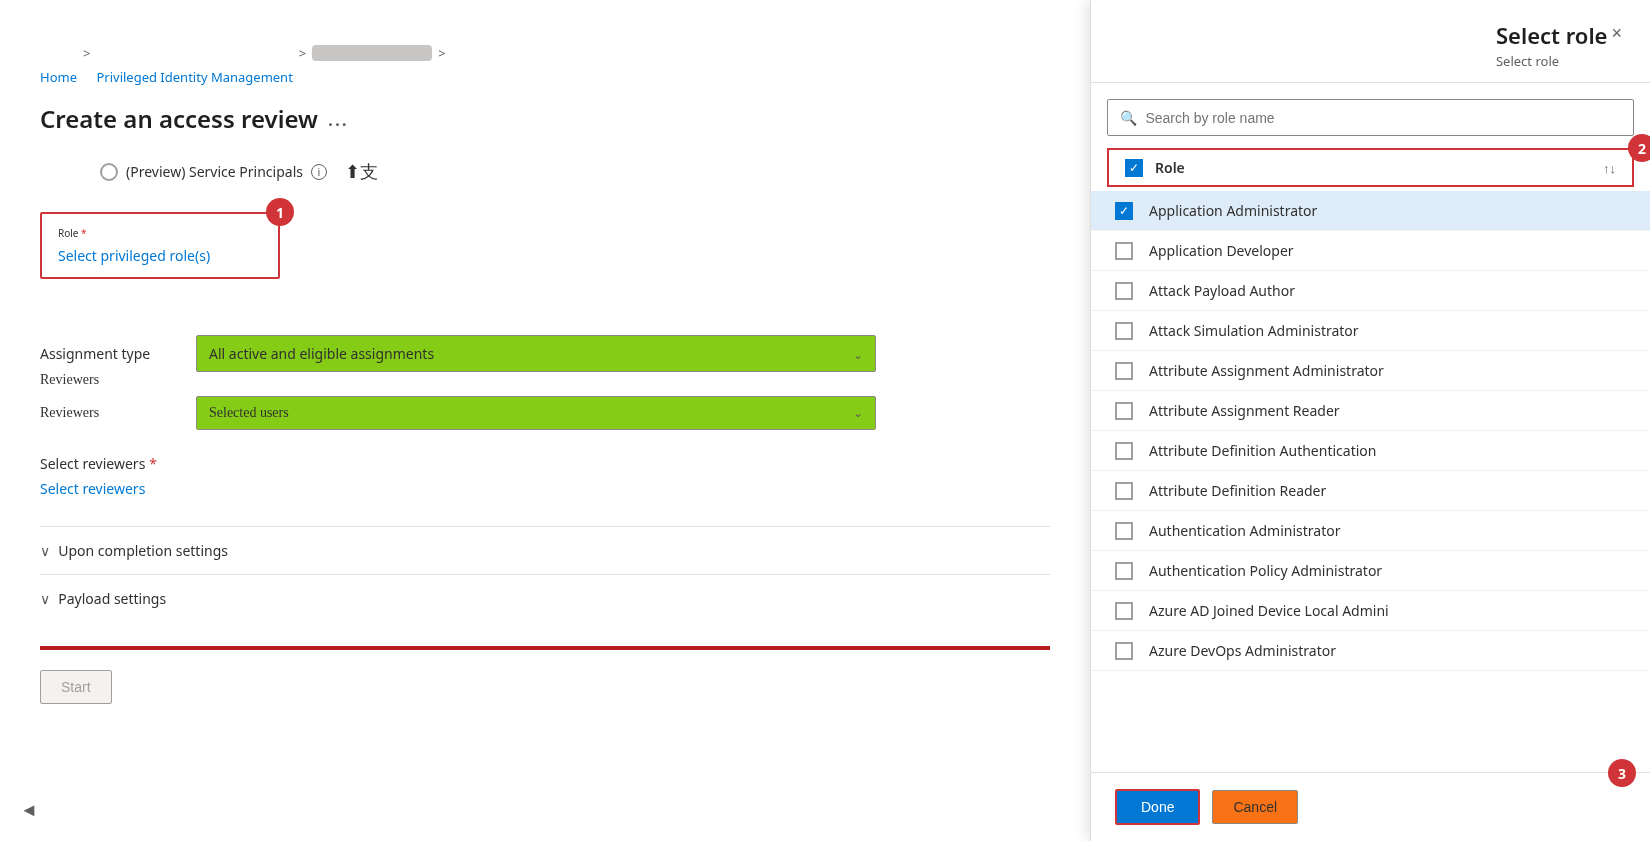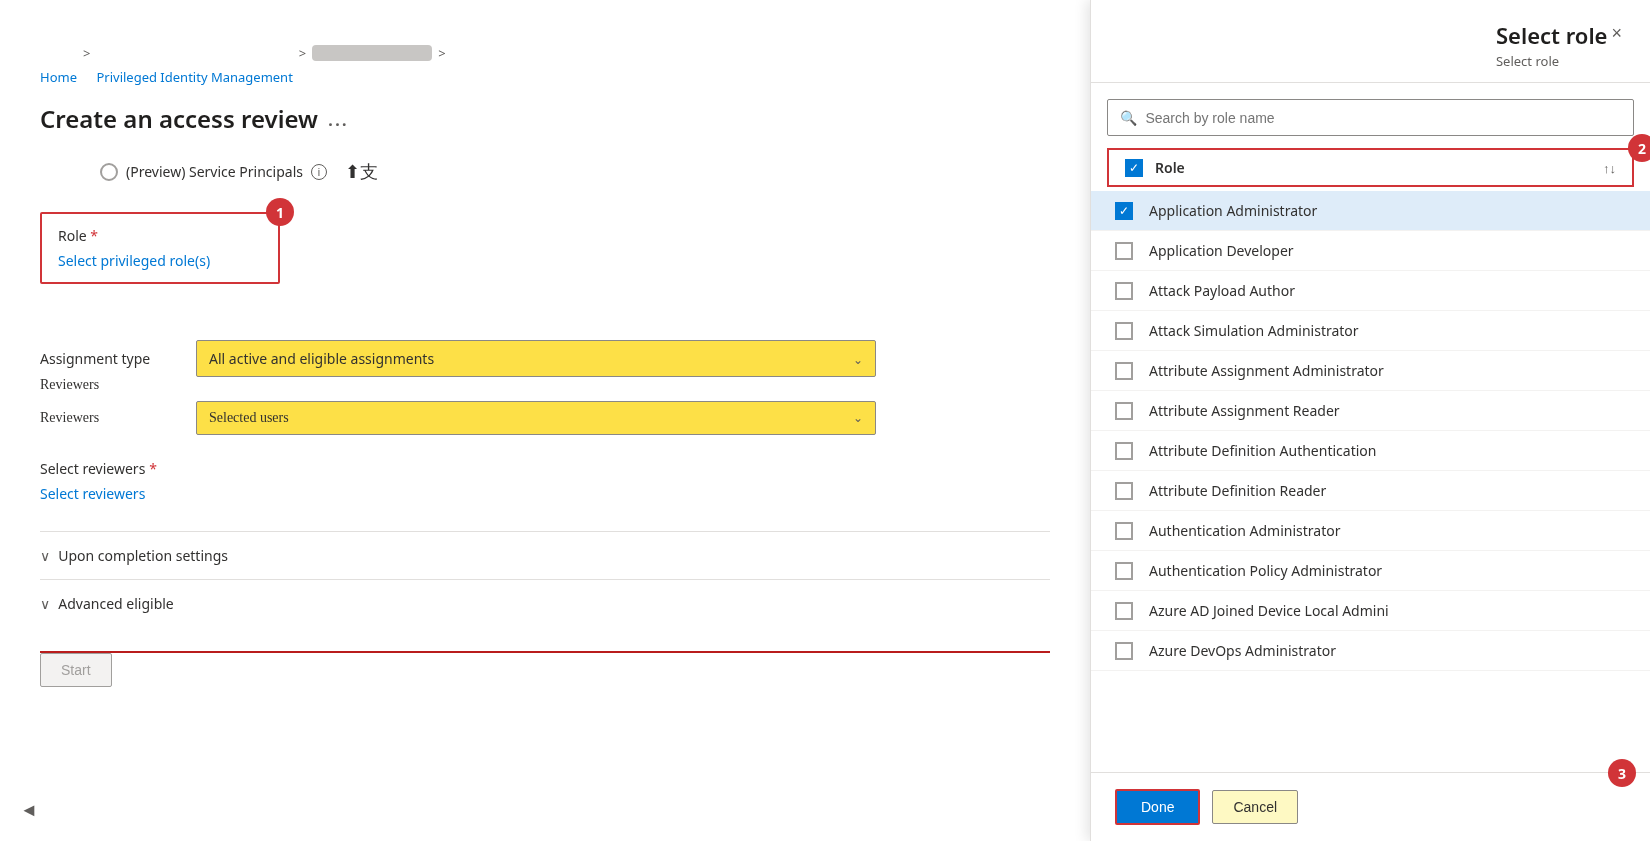--- a/index.html
+++ b/index.html
@@ -105,21 +105,21 @@
     .role-section {
       border: 2px solid #d13438;
       border-radius: 2px;
       padding: 12px 16px;
       margin-bottom: 28px;
       display: inline-block;
       min-width: 240px;
       position: relative;
     }
     .role-label {
-      font-size: 14px;
+      font-size: 10px;
       color: #323130;
       margin-bottom: 6px;
     }
     .required-star { color: #d13438; }
     .select-roles-link {
       color: #0078d4;
       cursor: pointer;
       font-size: 14px;
       text-decoration: none;
       margin-top: 14px;
@@ -162,21 +162,21 @@
       font-size: 14px;
       color: #323130;
       min-width: 140px;
     }
     .dropdown {
       border: 1px solid #8a8886;
       border-radius: 2px;
       padding: 8px 20px 8px 12px;
       font-size: 14px;
       color: #323130;
-      background: #fde047;
+      background: #84cc16;
       cursor: pointer;
       position: relative;
       display: flex;
       align-items: center;
       justify-content: space-between;
       width: 680px;
     }
     .dropdown-chevron {
       position: absolute;
       right: 12px;
@@ -202,21 +202,22 @@
       padding: 14px 0;
       cursor: pointer;
       border-top: 1px solid #e1dfdd;
     }
     .chevron-down { font-size: 14px; color: #605e5c; }
     .collapsible-label { font-size: 14px; color: #323130; }
 
     
     .start-section {
       margin-top: 24px;
-      border-top: 2px solid #b91c1c;
+      border-top: 4px solid #b91c1c;
+      padding-top: 20px;
     }
     .start-button {
       background: #f3f2f1;
       border: 1px solid #a19f9d;
       border-radius: 2px;
       padding: 8px 20px;
       font-size: 14px;
       color: #a19f9d;
       cursor: not-allowed;
     }
@@ -389,21 +390,21 @@
       background: #0078d4;
       color: #fff;
       border: none;
       border-radius: 2px;
       padding: 8px 24px;
       font-size: 14px;
       cursor: pointer;
       border: 2px solid #d13438;
     }
     .cancel-button-panel {
-      background: #fef9c3;
+      background: #f97316;
       color: #323130;
       border: 1px solid #8a8886;
       border-radius: 2px;
       padding: 8px 20px;
       font-size: 14px;
       cursor: pointer;
     }
     .badge-3 {
       position: absolute;
       top: -14px;
@@ -492,21 +493,21 @@
 
   
   <div class="collapsible-section">
     <span class="chevron-down">∨</span>
     <span class="collapsible-label">Upon completion settings</span>
   </div>
 
   
   <div class="collapsible-section">
     <span class="chevron-down">∨</span>
-    <span class="collapsible-label">Advanced eligible</span>
+    <span class="collapsible-label">Payload settings</span>
   </div>
 
   
   <div class="start-section">
     <button class="start-button">Start</button>
   </div>
 
   
   <div style="position:absolute; bottom:20px; left:20px; font-size:18px; color:#605e5c;">◄</div>
 </div>

